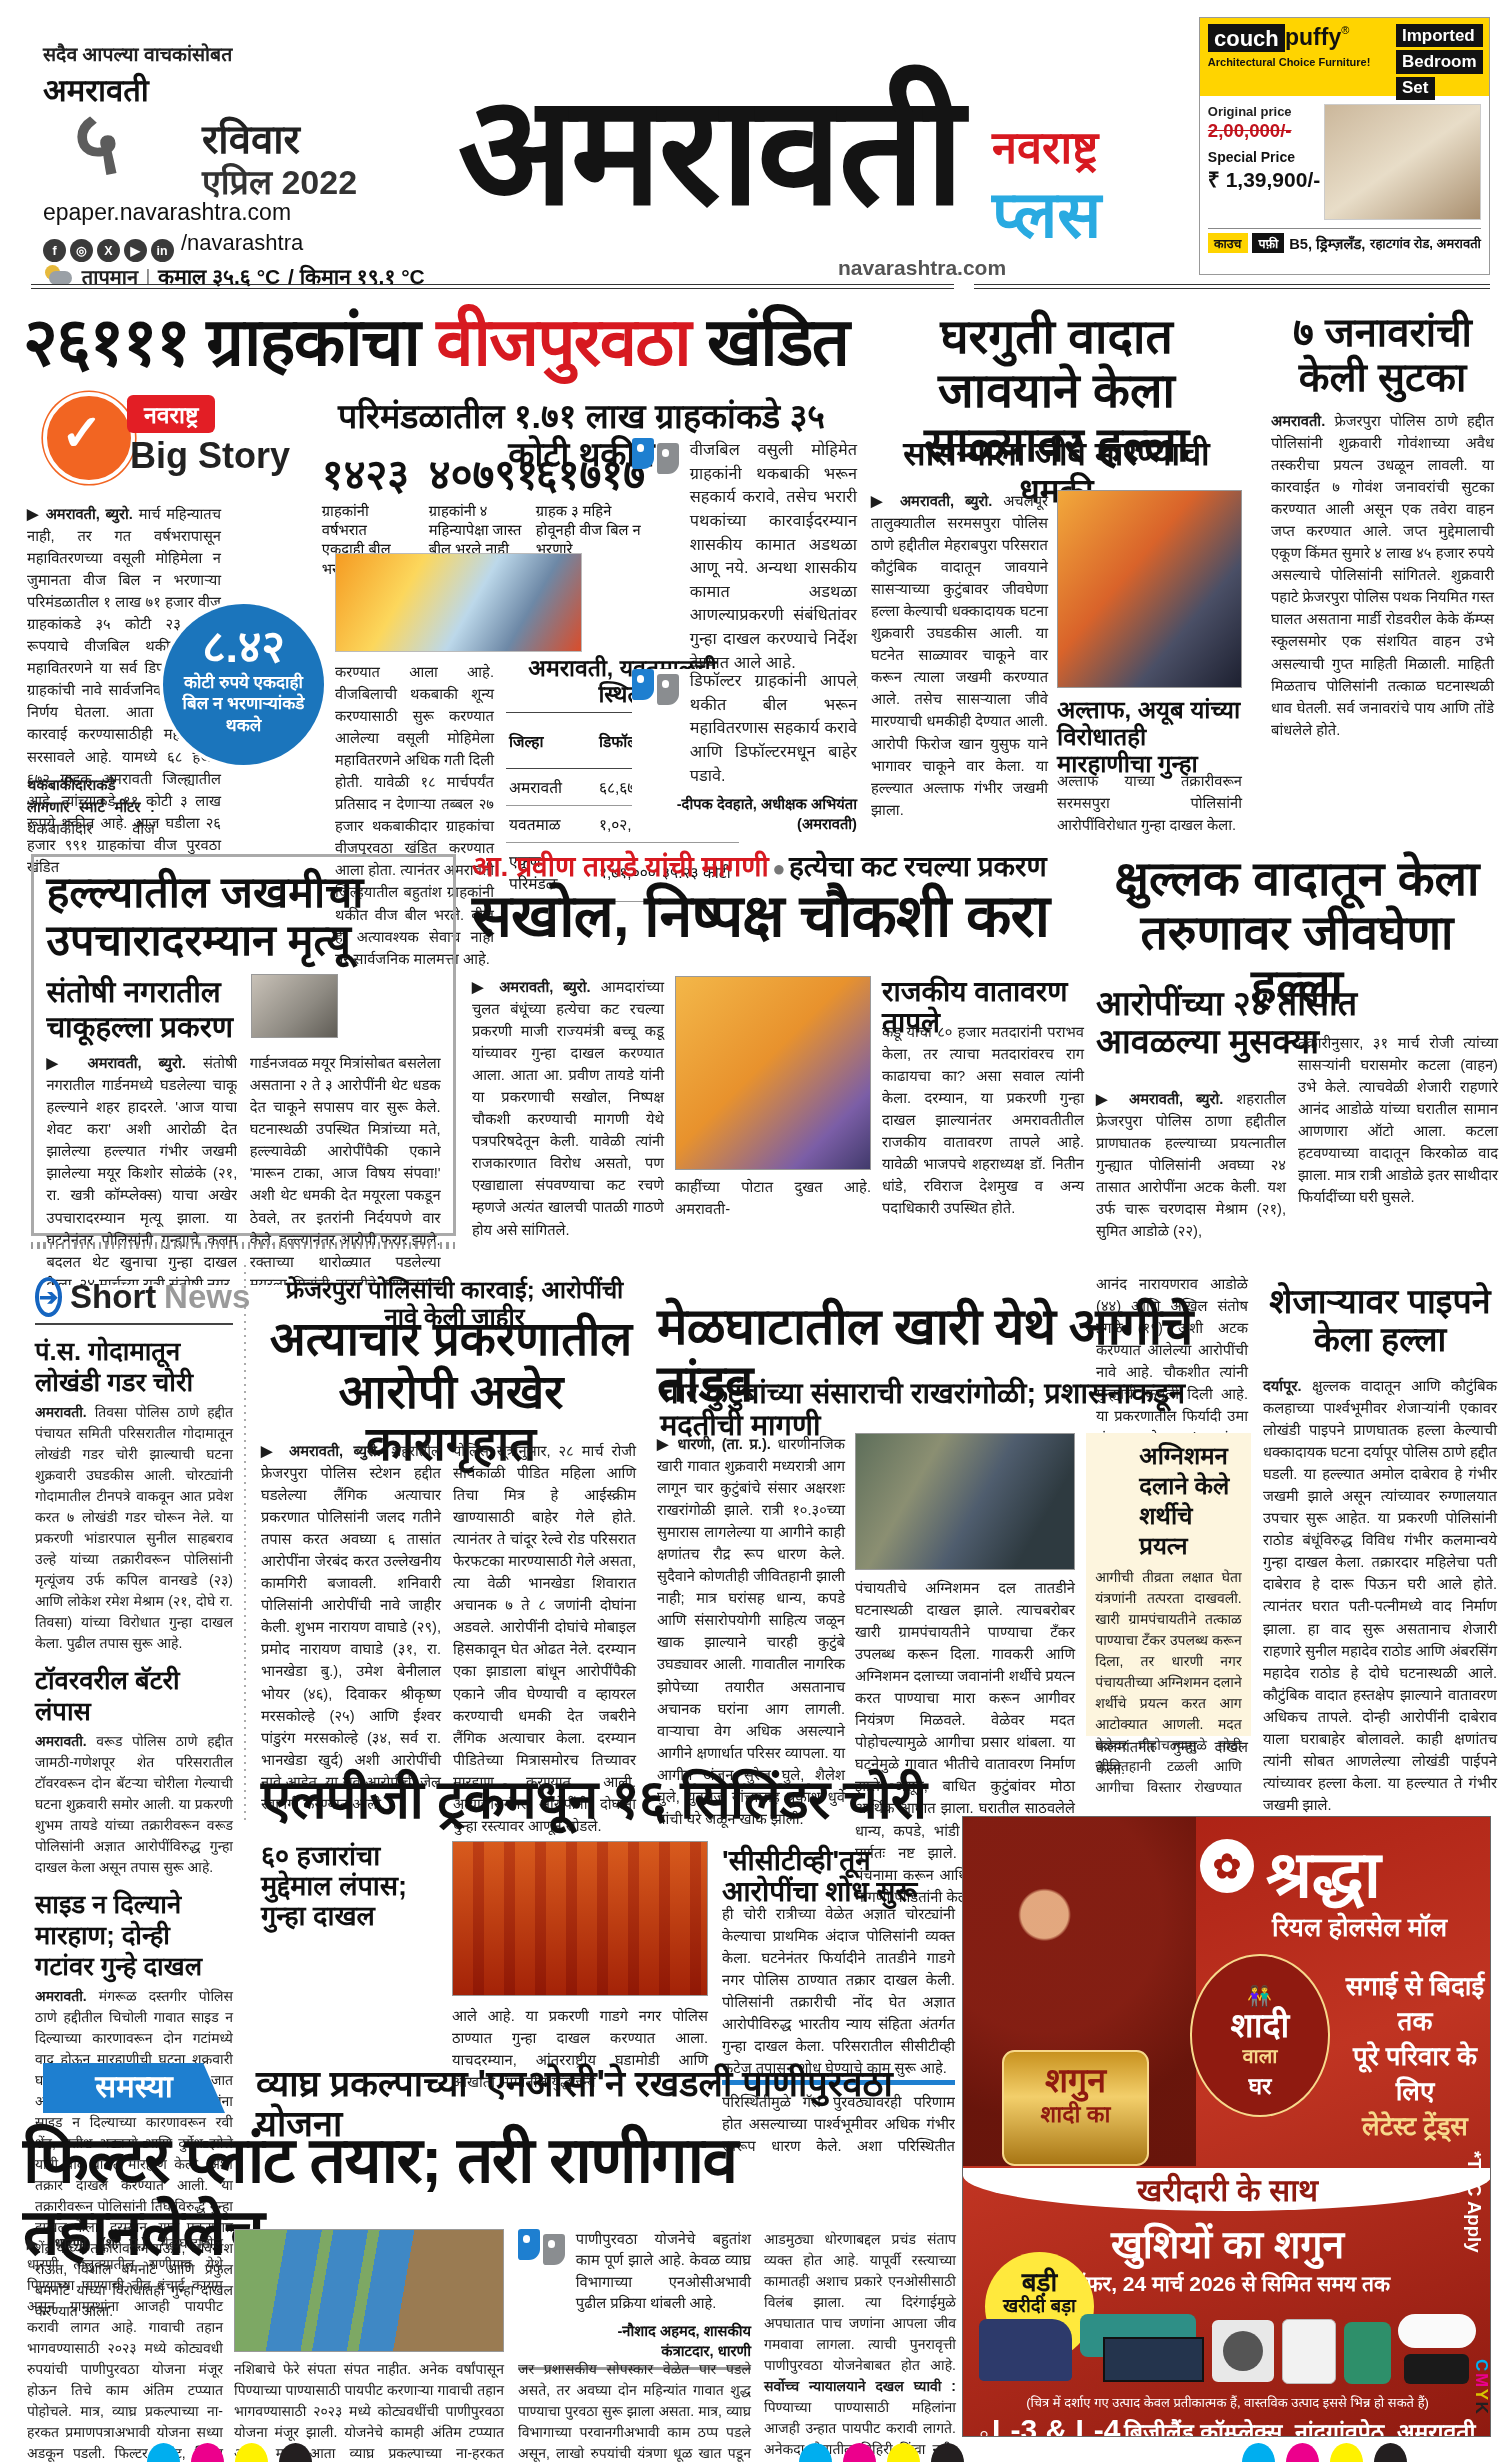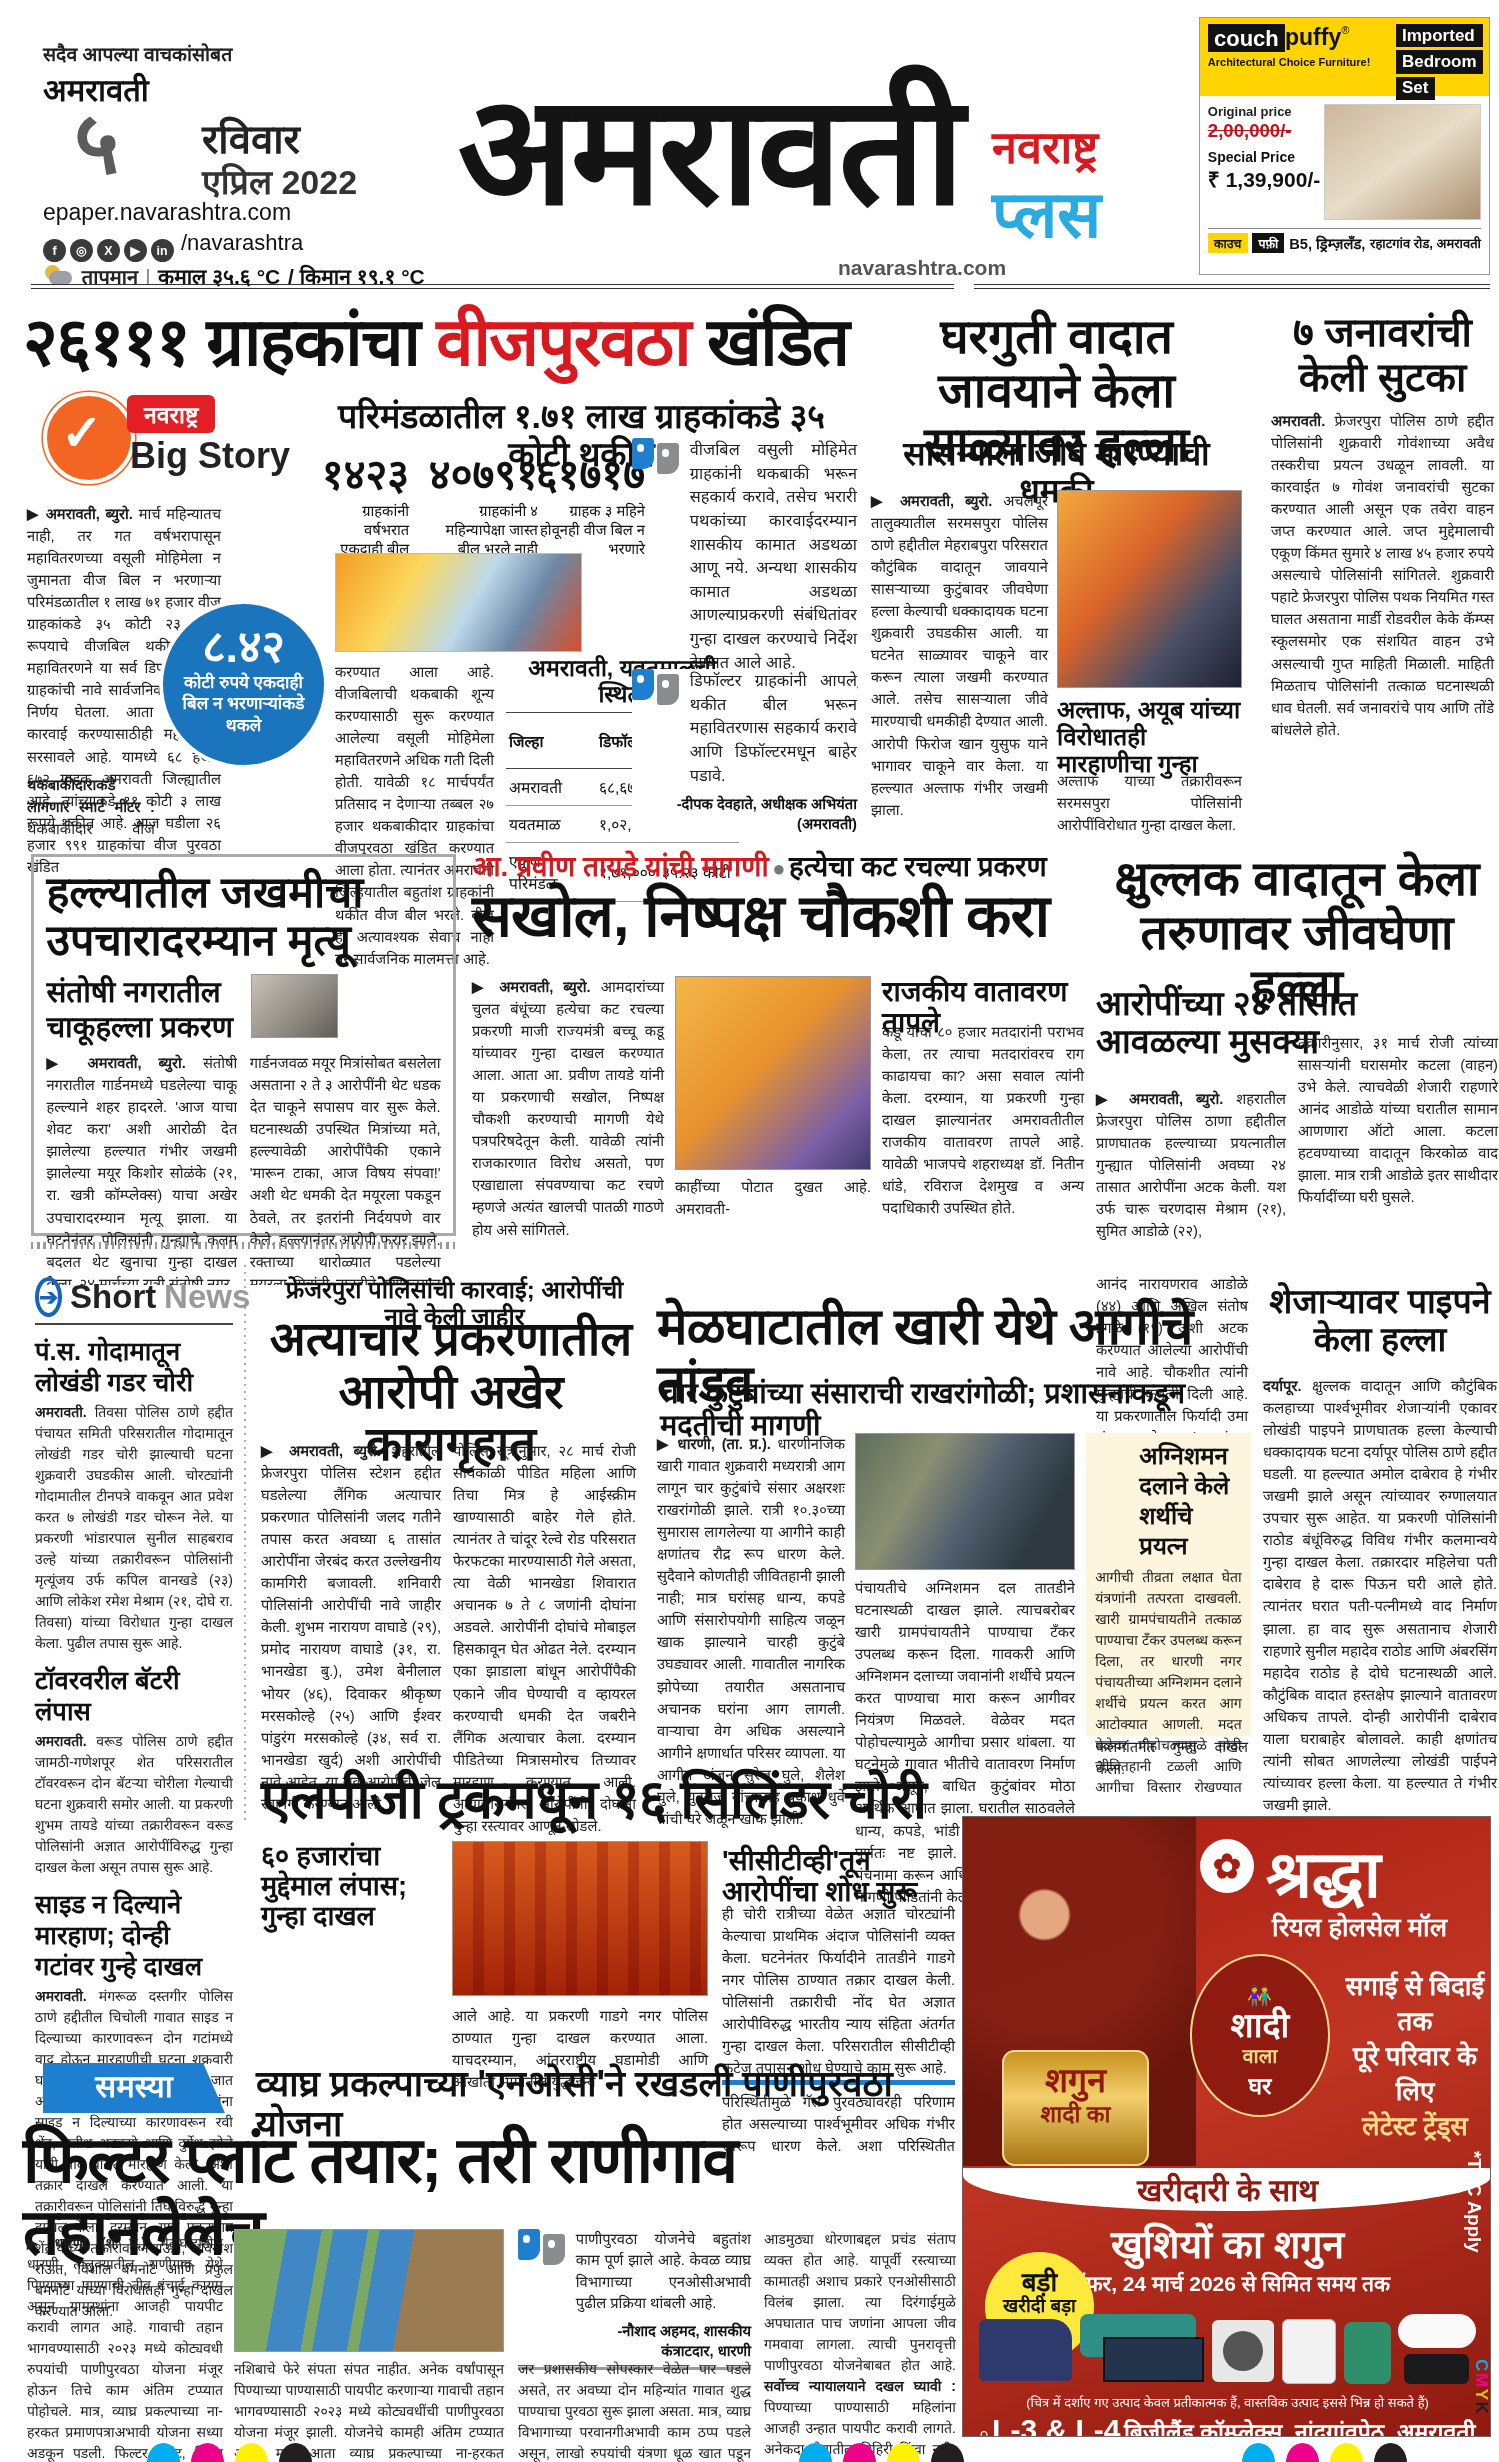--- a/index.html
+++ b/index.html
@@ -8,21 +8,21 @@
   #page { position:relative; width:1499px; height:2462px; background:#ffffff; margin:0 auto; overflow:hidden; }
   .abs { position:absolute; }
   .hl { font-weight:700; color:#101010; line-height:1.12; }
   .center { text-align:center; }
   .body-text { font-size:14.7px; line-height:1.5; text-align:justify; color:#1c1c1c; }
   .lead-in { font-weight:700; }
   .kicker-red { color:#d71920; font-weight:700; }
   .rule-double { border-top:0.8px solid #333; border-bottom:0.8px solid #333; height:5.4px; }
   .dotstrip { background:repeating-linear-gradient(90deg,#9a9a9a 0 2.3px,transparent 2.3px 6.2px); height:7px; }
   .vdots { background:repeating-linear-gradient(180deg,#aaa 0 2.3px,transparent 2.3px 7px); width:1.6px; }
-  .stat-item { display:flex;text-align:right; }
+  .stat-item { display:flex; }
   .stat-bar { width:7px; background:#e02128; margin-right:7.8px; }
   .stat-val { font-size:42px; font-weight:700; color:#111; line-height:1; }
   .stat-cap { font-size:14.7px; color:#111; margin-top:6.2px; line-height:1.3; }
   .qicon { position:relative; width:50px; height:36px; flex:0 0 auto; }
   .qicon .q1 { position:absolute; left:0; top:0; width:22px; height:31px; background:#1e7fd0; border-radius:3.1px 3.1px 11px 3.1px; }
   .qicon .q2 { position:absolute; left:25px; top:4.7px; width:22px; height:31px; background:#8a8d90; border-radius:3.1px 3.1px 11px 3.1px; }
   .qicon .q1::after,.qicon .q2::after { content:""; position:absolute; left:4.7px; top:6.2px; width:7.8px; height:7.8px; background:#fff; border-radius:50%; }
   .quote-text { font-size:16.3px; line-height:1.45; color:#222; text-align:justify; }
   .quote-by { font-size:14.7px; font-weight:700; color:#111; text-align:right; margin-top:6.2px; }
   table.stats { border-collapse:collapse; width:100%; font-size:15.5px; color:#111; }

